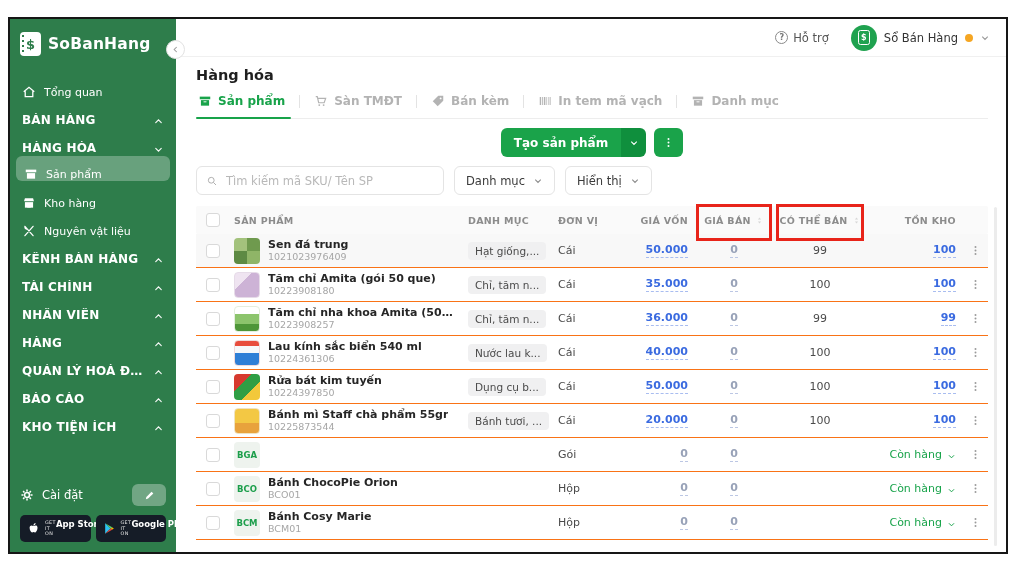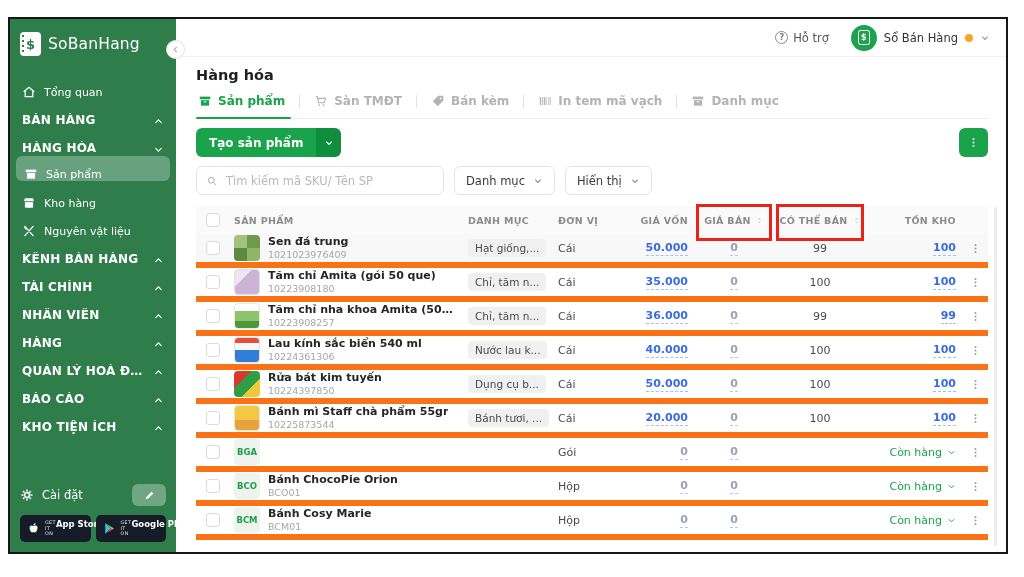--- a/index.html
+++ b/index.html
@@ -12,21 +12,21 @@
   .frame{position:absolute;left:8px;top:17px;width:1000px;height:537px;border:2px solid #161616;
          background:#fff;display:flex;overflow:hidden}
 
   
   .sidebar{width:166px;min-width:166px;background:#2e7d4b;color:#fff;display:flex;flex-direction:column;position:relative;z-index:2}
   .logo-row{display:flex;align-items:center;gap:7px;padding:13px 10px 11px 10px}
   .logo-book{width:21px;height:24px;background:#fff;border-radius:4px;position:relative;display:flex;
              align-items:center;justify-content:center;color:#2e7d4b;font-weight:bold;font-size:13px}
   .logo-book::before{content:"";position:absolute;left:2px;top:3px;bottom:3px;width:2px;
              background:repeating-linear-gradient(#2e7d4b 0 2px,transparent 2px 5px)}
-  .brand-name{font-size:15.5px;font-weight:normal;letter-spacing:.2px}
+  .brand-name{font-size:15.5px;font-weight:bold;letter-spacing:.2px}
   .nav{flex:1;padding:4px 0 0;font-size:11px;overflow:hidden}
   .nav-row{display:flex;align-items:flex-end;gap:8px;height:28px;padding:0 12px;cursor:pointer;white-space:nowrap}
   .nav-row .lbl{flex:1;overflow:hidden;text-overflow:ellipsis}
   .nav-row.section{font-weight:bold;font-size:12px;letter-spacing:.2px}
   .nav-row .chev{width:11px;height:11px;opacity:.95}
   .nav-row.active{background:rgba(255,255,255,.28);border-radius:6px;margin:1px 6px;padding:0 8px;height:25px}
   .sidebar-bottom{padding:8px 10px 10px}
   .settings-row{display:flex;align-items:center;gap:8px;font-size:11.5px;margin-bottom:9px}
   .pencil-btn{margin-left:auto;width:34px;height:22px;border-radius:6px;background:rgba(255,255,255,.32);
               display:flex;align-items:center;justify-content:center;border:none;color:#fff;cursor:pointer}
@@ -61,21 +61,21 @@
   .content{flex:1;padding:10px 18px 0 20px;display:flex;flex-direction:column;min-width:0}
   .page-title{font-size:14.5px;font-weight:bold;color:#1f1f1f;margin:0 0 9px}
   .tabs{display:flex;align-items:flex-start;border-bottom:1px solid #ededed}
   .tab{display:flex;align-items:center;gap:6px;font-size:12px;font-weight:600;color:#b3b3b3;
        padding:2px 12px 10px;position:relative;cursor:pointer;white-space:nowrap}
   .tab:first-child{padding-left:2px}
   .tab.active{color:#18a34a}
   .tab.active::after{content:"";position:absolute;left:0;right:6px;bottom:-1px;height:2.5px;background:#18a34a;border-radius:2px}
   .tab-sep{width:1px;height:13px;background:#e3e3e3;margin:3px 2px 0}
 
-  .actions-row{display:flex;justify-content:space-between;align-items:center;gap:8px;margin-top:9px}
+  .actions-row{display:flex;justify-content:center;align-items:center;gap:8px;margin-top:9px}
   .split-btn{display:flex;height:29px;border-radius:6px;overflow:hidden;cursor:pointer}
   .split-main{background:#1aa34a;color:#fff;font-size:12px;font-weight:600;display:flex;align-items:center;padding:0 13px}
   .split-arrow{background:#0f8f3d;width:25px;color:#fff;display:flex;align-items:center;justify-content:center}
   .split-arrow .ic{width:10px;height:10px}
   .kebab-btn{width:29px;height:29px;border-radius:6px;background:#1aa34a;color:#fff;display:flex;align-items:center;
              justify-content:center;border:none;cursor:pointer}
   .kebab-btn .ic{width:13px;height:13px}
 
   .filters-row{display:flex;align-items:center;gap:10px;margin:9px 0 11px}
   .search-box{display:flex;align-items:center;gap:6px;width:248px;height:29px;border:1px solid #e4e4e4;
@@ -88,35 +88,35 @@
   .dd .ic{width:10px;height:10px;color:#8c8c8c}
 
   .grid{display:grid;grid-template-columns:32px minmax(0,1fr) 90px 56px 86px 80px 92px 96px 26px;align-items:center}
   .thead{background:#fafafa;height:28px;font-size:9.5px;font-weight:bold;color:#8c8c8c;letter-spacing:.3px;border-radius:2px}
   .th{padding:0 6px;display:flex;align-items:center;gap:4px;position:relative;height:100%;white-space:nowrap}
   .t-right{justify-content:flex-end}
   .t-center{justify-content:center}
   .sort-ic{width:9px;height:11px;color:#bfbfbf}
   .red-frame{position:absolute;left:2px;right:2px;top:-2px;bottom:-7px;border:3px solid #e8241a;z-index:3;pointer-events:none}
 
-  .trow{height:34px;border-bottom:6px solid #f97316;font-size:11.5px;color:#404040;background:#fff}
+  .trow{height:34px;border-bottom:1px solid #f97316;font-size:11.5px;color:#404040;background:#fff}
   .trow.hl{background:#f8f8f8}
   .cell{padding:0 6px;display:flex;align-items:center;gap:8px;min-width:0;height:100%;white-space:nowrap}
   .checkbox{width:14px;height:14px;border:1.4px solid #d9d9d9;border-radius:3px;background:#fff;flex:none;cursor:pointer;margin-left:4px}
   .thumb{width:26px;height:26px;border-radius:4px;flex:none}
   .initials{width:26px;height:26px;border-radius:4px;background:#eef3ee;color:#1c9e4b;font-size:8.5px;font-weight:bold;
             display:flex;align-items:center;justify-content:center;flex:none}
   .pcol{display:flex;flex-direction:column;line-height:1.25;min-width:0}
   .pname{font-weight:600;color:#262626;font-size:11px;overflow:hidden;text-overflow:ellipsis}
   .psku{font-size:9.5px;color:#a6a6a6}
   .chip{background:#f0f0f1;border-radius:4px;padding:3px 7px;font-size:10.5px;color:#4a4a4a;cursor:default}
   .vlink{color:#3b6be0;font-weight:600;border-bottom:1px dashed #a9bdf0;padding-bottom:1px;font-size:11px;cursor:pointer}
   .vlink.muted{color:#98a2b8;border-bottom-color:#bcc7e4}
   .plain{color:#4a4a4a;font-size:11px}
-  .stock-dd{color:#18a34a;display:flex;align-items:center;gap:5px;font-weight:500;font-size:11px;cursor:pointer}
+  .stock-dd{color:#18a34a;display:flex;align-items:flex-end;gap:5px;font-weight:500;font-size:11px;cursor:pointer}
   .stock-dd .ic{width:9px;height:9px}
   .kebab{color:#9a9a9a;cursor:pointer;display:flex;align-items:center;justify-content:center;width:100%}
   .kebab .ic{width:13px;height:13px}
 
   .thumb-senda{background:conic-gradient(#6f9a4e 25%,#8fb567 0 50%,#5d8a43 0 75%,#a3c27c 0)}
   .thumb-tamchi{background:linear-gradient(135deg,#efe4f1 0 35%,#cdb3d6 35%);border:1px solid #e6dbe8}
   .thumb-nhakhoa{background:linear-gradient(180deg,#fff 0 30%,#8cc46c 30% 72%,#4e9638 72%);border:1px solid #e4eede}
   .thumb-laukinh{background:linear-gradient(180deg,#e84d3d 0 20%,#f6f8fa 20% 52%,#2f7fd6 52%);border:1px solid #f0dada}
   .thumb-ruabat{background:linear-gradient(135deg,#d63a2f 0 34%,#2f9e44 34% 64%,#f2c83b 0)}
   .thumb-banhmi{background:linear-gradient(180deg,#f3c844 0 58%,#e8a23c 58%);border:1px solid #f0e3c0}

